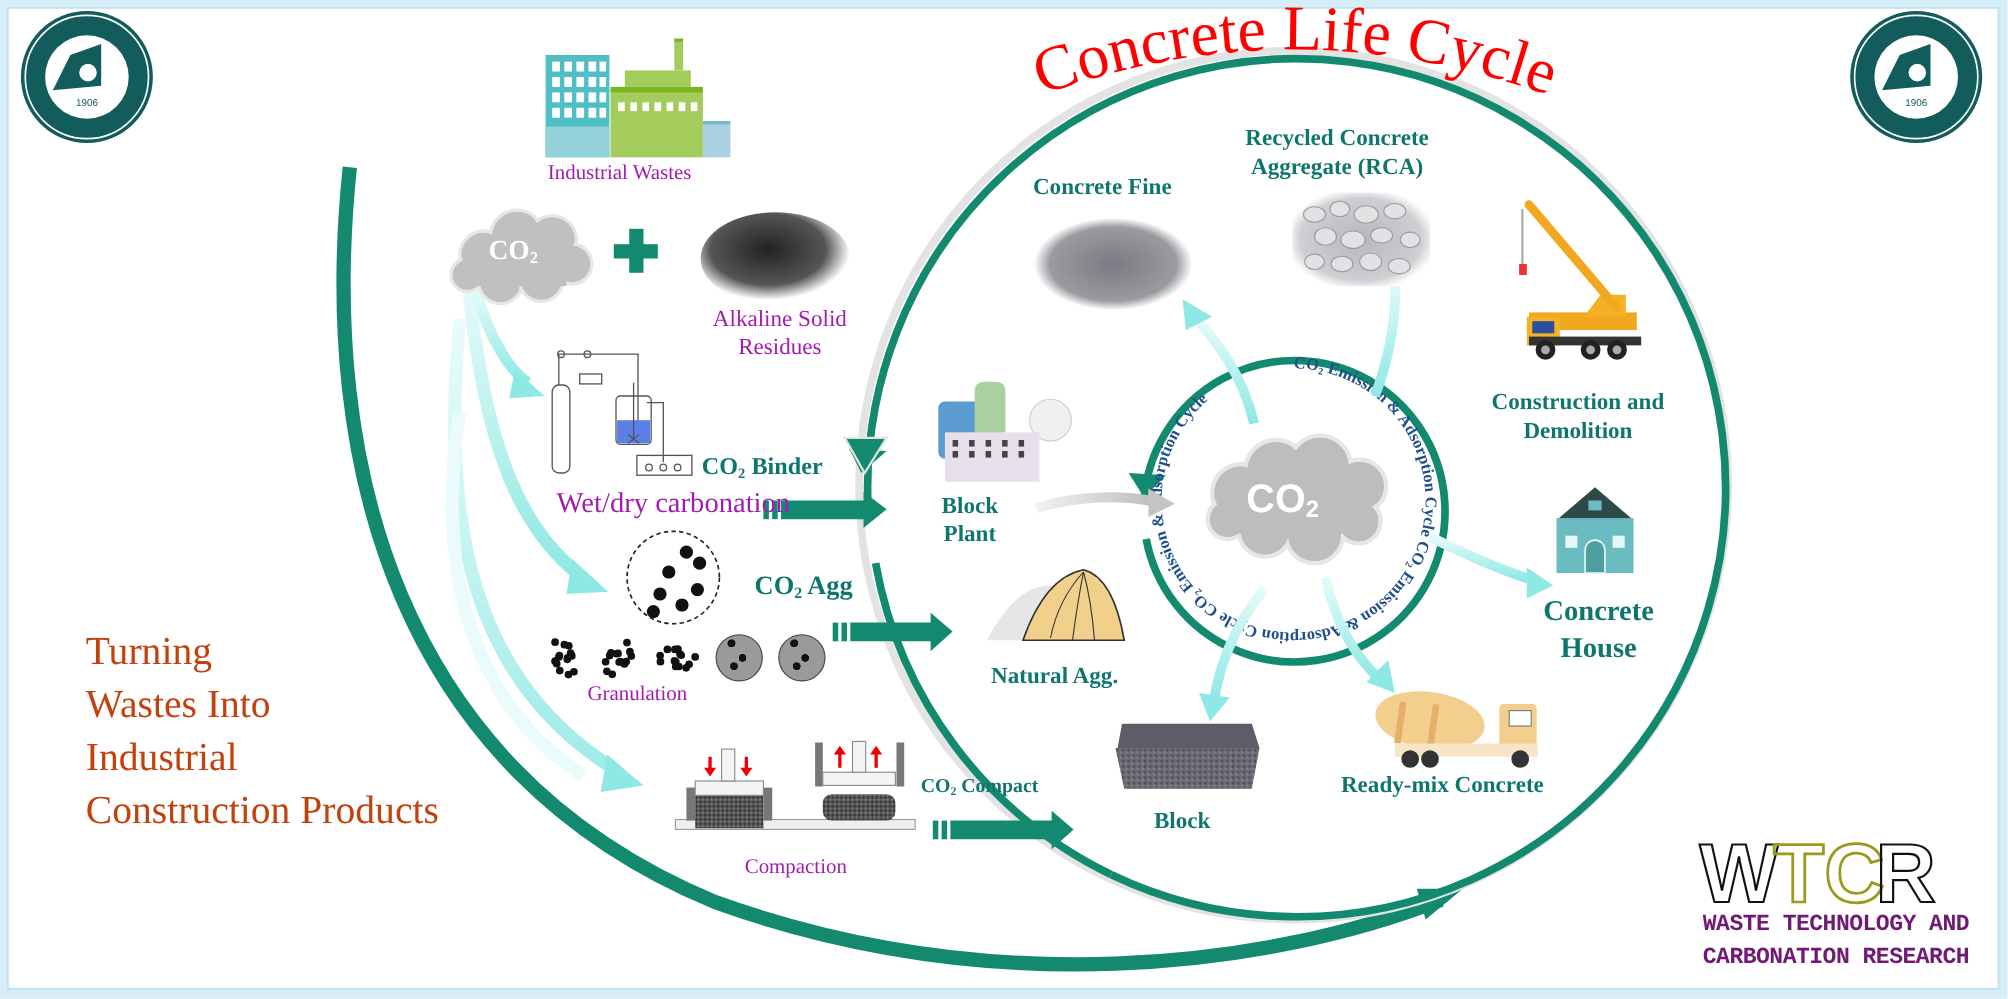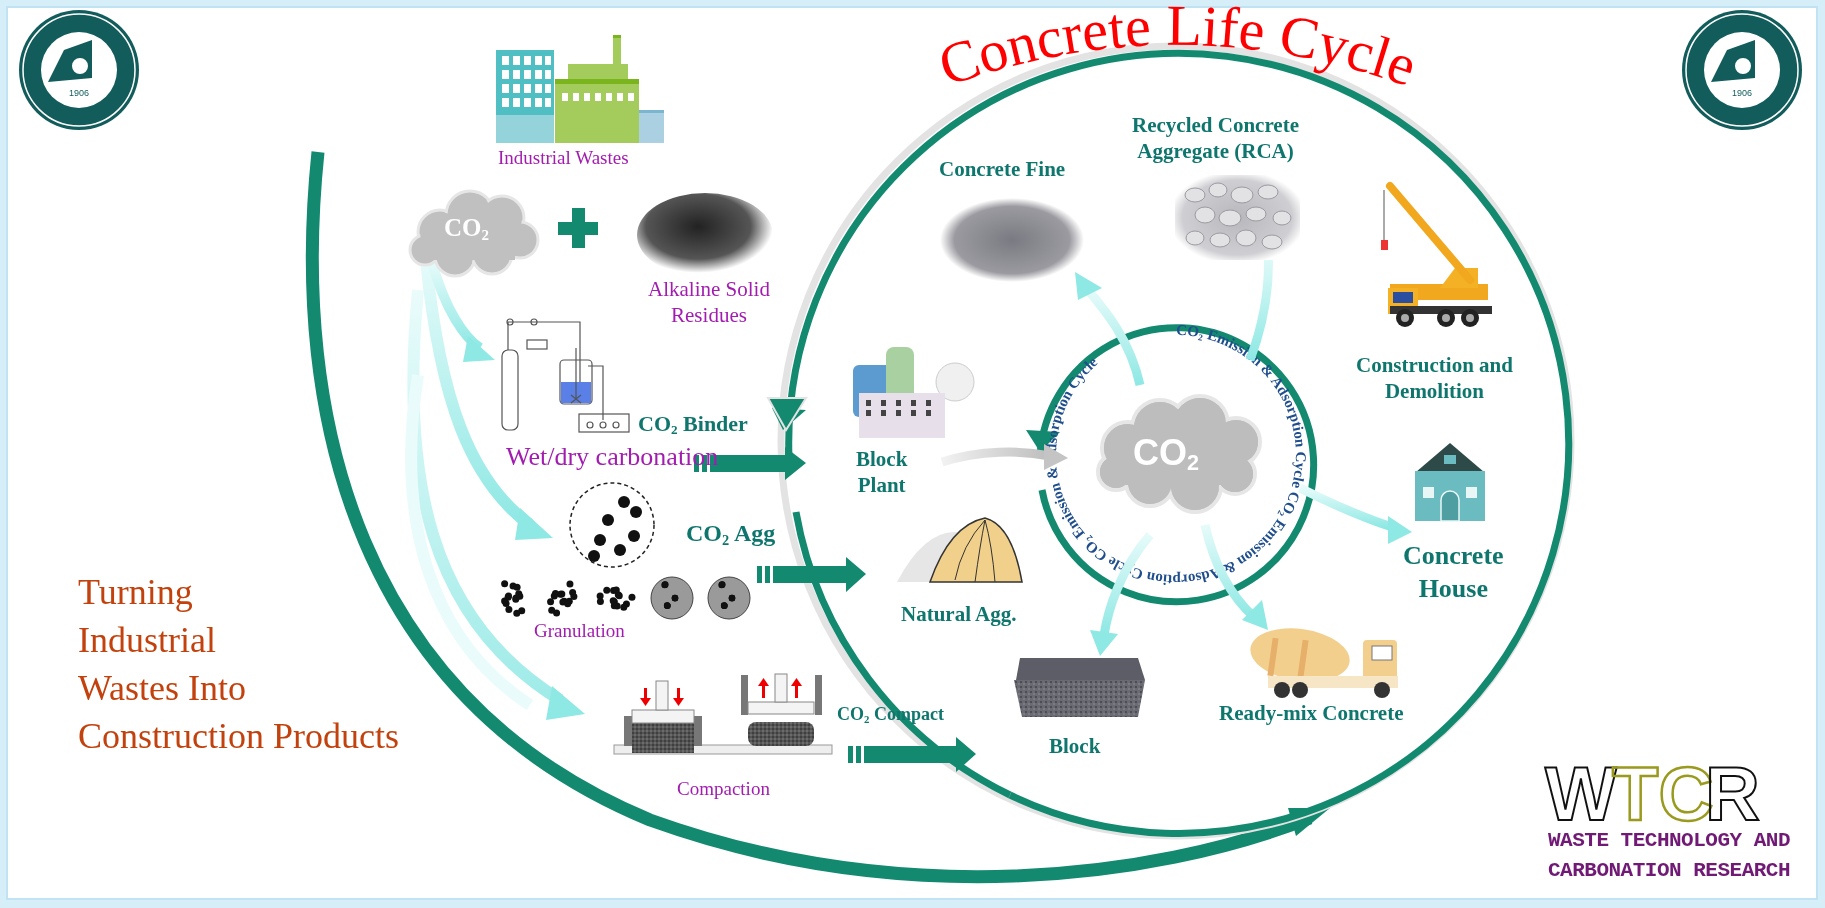--- a/index.html
+++ b/index.html
@@ -472,22 +472,22 @@
 </div>
 <div class="lbl" style="left:686px;top:518px;font-size:24px;">
   <span>CO</span><span class="sub">2</span><span> Agg</span>
 </div>
 <div class="lbl" style="left:837px;top:703px;font-size:18px;">
   <span>CO</span><span class="sub">2</span><span> Compact</span>
 </div>
 
 <div id="side-title">
   <div>Turning</div>
+  <div>Wastes Into</div>
   <div>Industrial</div>
-  <div>Wastes Into</div>
   <div>Construction Products</div>
 </div>
 
 <div class="lbl" style="left:939px;top:156px;font-size:21px;">Concrete Fine</div>
 <div class="lbl" style="left:1132px;top:112px;font-size:21px;">
   <div>Recycled Concrete</div>
   <div>Aggregate (RCA)</div>
 </div>
 <div class="lbl" style="left:1356px;top:352px;font-size:21px;">
   <div>Construction and</div>

